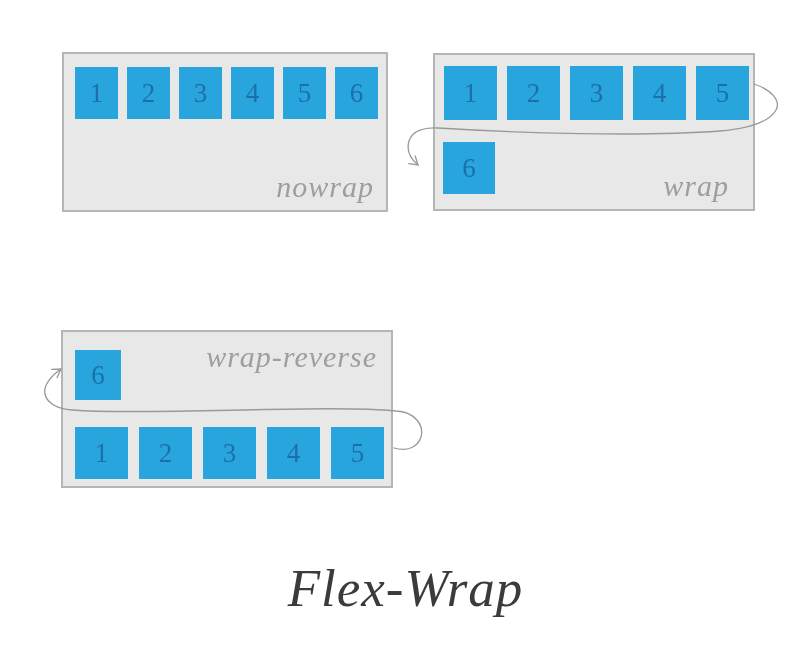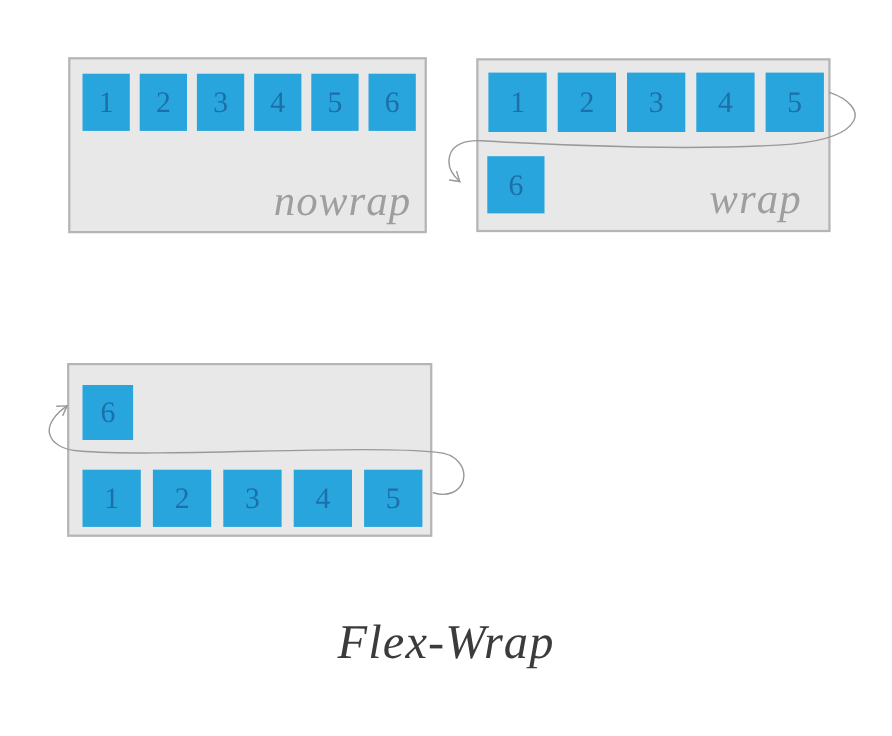--- a/index.html
+++ b/index.html
@@ -52,35 +52,35 @@
   #panel-wrap-reverse .row-top{margin:18px 0 0 12px;}
   #panel-wrap-reverse .row-top .box{width:46px;height:50px;}
   #panel-wrap-reverse .row-bottom{margin:27px 0 0 12px;gap:11px;}
   #panel-wrap-reverse .row-bottom .box{width:53px;height:52px;}
 
   .panel-label{
     position:absolute;
     font-family:cursive;
     font-style:italic;
     color:var(--label-gray);
-    font-size:39px;
+    font-size:30px;
     line-height:1;
     letter-spacing:1px;
   }
   #panel-nowrap .panel-label{right:12px;bottom:8px;}
   #panel-wrap .panel-label{right:24px;bottom:8px;}
   #panel-wrap-reverse .panel-label{right:14px;top:10px;}
 
   .diagram-title{
     position:absolute;
     left:0;top:558px;width:811px;
     text-align:center;
     font-family:cursive;
     font-style:italic;
-    font-size:44px;
+    font-size:53px;
     color:var(--title-color);
     letter-spacing:1px;
   }
 
   svg.arrow-layer{
     position:absolute;left:0;top:0;width:811px;height:669px;
     pointer-events:none;
   }
   svg.arrow-layer path{
     fill:none;
@@ -124,20 +124,21 @@
     <div class="row row-top">
       <div class="box">6</div>
     </div>
     <div class="row row-bottom">
       <div class="box">1</div>
       <div class="box">2</div>
       <div class="box">3</div>
       <div class="box">4</div>
       <div class="box">5</div>
     </div>
+    <div class="panel-label">wrap-reverse</div>
   </div>
 
   <svg class="arrow-layer" viewBox="0 0 811 669">
     <defs>
       <marker id="head" markerUnits="userSpaceOnUse" markerWidth="16" markerHeight="16" refX="0" refY="0" orient="auto" viewBox="-10 -8 16 16">
         <path d="M -8 -5 L 0 0 L -8 5" fill="none" stroke="#999999" stroke-width="1.3" stroke-linecap="round"></path>
       </marker>
     </defs>
     <path d="M 754 84
              C 772 90, 781 101, 776 110

